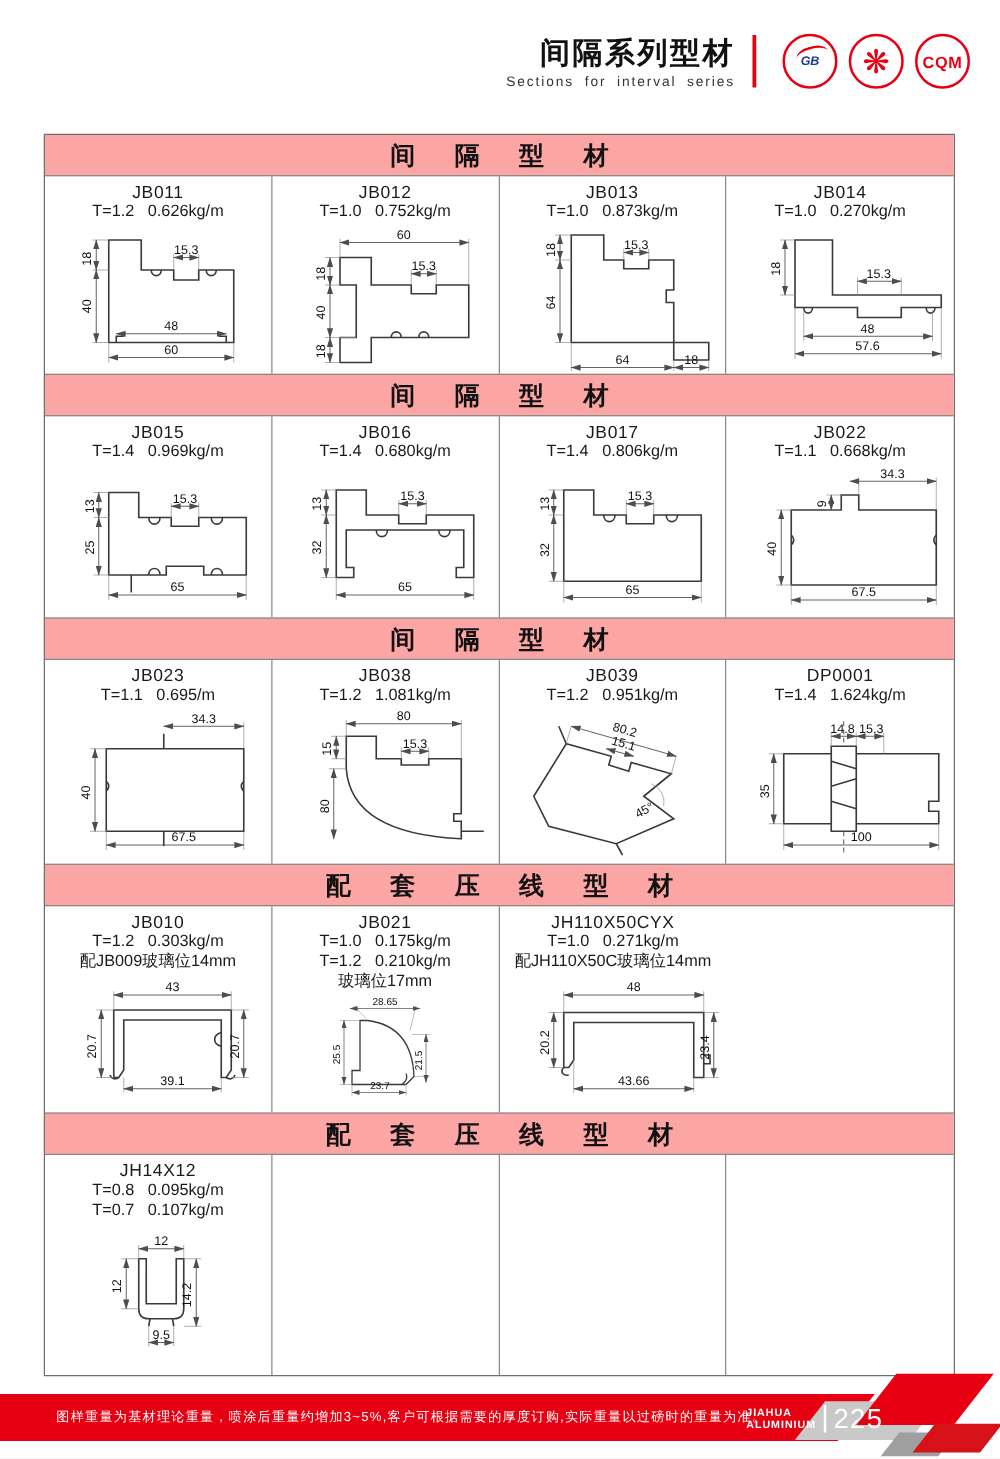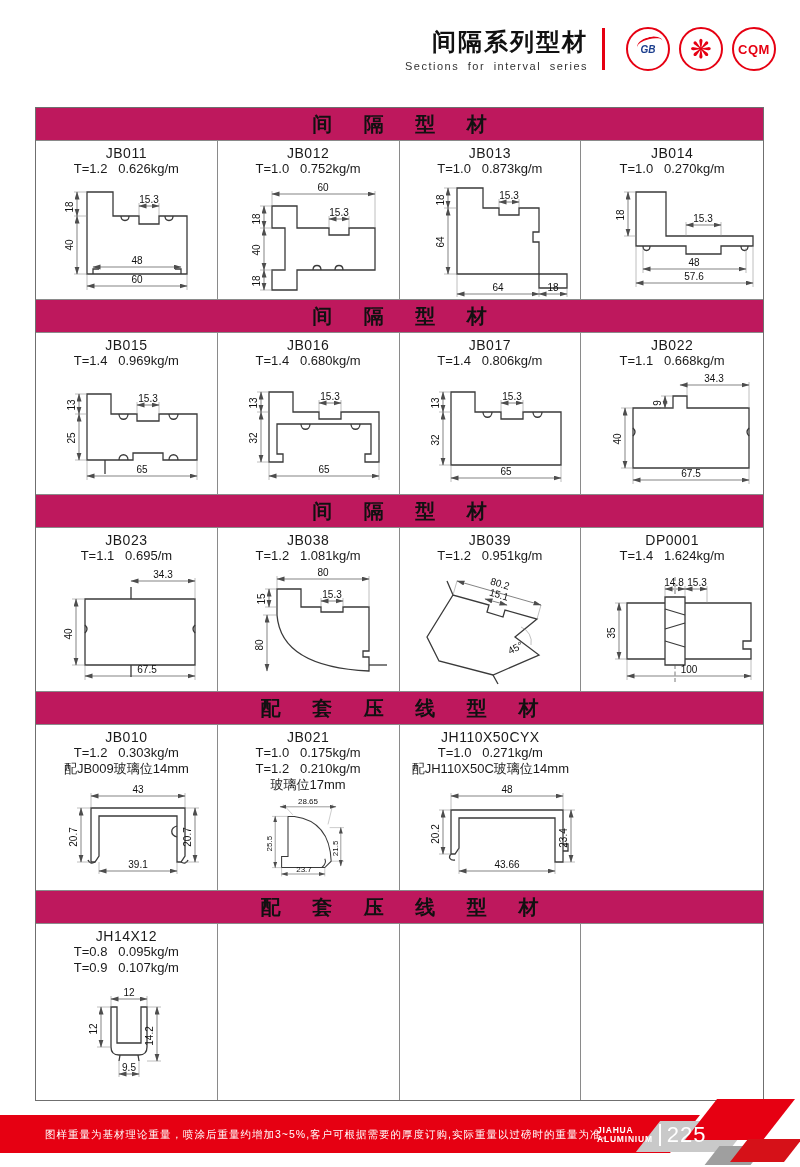--- a/index.html
+++ b/index.html
@@ -15,21 +15,21 @@
   .logo{width:44px;height:44px;border-radius:50%;border:2.5px solid #e60012;box-sizing:border-box;
         display:flex;align-items:center;justify-content:center;margin-left:9px;position:relative;background:#fff;}
   .logo.gb span.lbl{color:#1b3e8d;font-weight:bold;font-style:italic;font-size:10px;}
   .swoosh{position:absolute;top:8px;left:9px;width:26px;height:12px;border-top:2.5px solid #e60012;
           border-radius:50%;transform:rotate(-14deg);}
   .logo.seal span.lbl{color:#e60012;font-size:26px;line-height:1;}
   .logo.cqm span.lbl{color:#e60012;font-weight:800;font-size:13px;letter-spacing:.5px;}
 
   
   .sheet{position:absolute;left:35px;top:107px;width:729px;border:1.5px solid #6f6f6f;box-sizing:border-box;}
-  .band{height:32px;background:#be185d;border-top:1px solid #8a8a8a;border-bottom:1px solid #8a8a8a;
+  .band{height:32px;background:#fca5a5;border-top:1px solid #8a8a8a;border-bottom:1px solid #8a8a8a;
         display:flex;align-items:center;justify-content:center;
         font-size:20px;font-weight:bold;color:#111;letter-spacing:13px;text-indent:13px;}
   .band:first-child{border-top:none;}
   .row{display:grid;grid-template-columns:repeat(4,1fr);}
   .r1{height:158px}.r2{height:161px}.r3{height:163px}.r4{height:165px}.r5{height:176px}
   .cell{border-right:1px solid #8a8a8a;display:flex;flex-direction:column;align-items:center;
         padding-top:4px;box-sizing:border-box;overflow:hidden;}
   .cell:last-child{border-right:none;}
   .code{font-size:14px;line-height:16px;letter-spacing:.5px;}
   .spec{font-size:13px;line-height:16px;white-space:pre;}
@@ -382,21 +382,21 @@
         </svg>
       </div>
     </div>
 
     <div class="band">配 套 压 线 型 材</div>
     <div class="row r5">
 
       <div class="cell">
         <div class="code">JH14X12</div>
         <div class="spec">T=0.8   0.095kg/m</div>
-        <div class="spec">T=0.9   0.107kg/m</div>
+        <div class="spec">T=0.7   0.107kg/m</div>
         <svg class="draw" width="182" height="115" viewBox="0 0 182 115">
           <path class="p" d="M76,30V70Q76,78 84,78H104Q112,78 112,70V30H106V66H82V30Z"></path>
           <path class="p" d="M85,78l-1,6 M103,78l1,6"></path>
           <path class="w" d="M76,30V19M112,30V19M76,30H62M76,70H62M112,30H126M112,84H126M84,84V100M104,84V100"></path>
           <line class="d" x1="76" y1="22" x2="112" y2="22" marker-start="url(#arw)" marker-end="url(#arw)"></line>
           <text class="t" x="94" y="19">12</text>
           <line class="d" x1="66" y1="30" x2="66" y2="70" marker-start="url(#arw)" marker-end="url(#arw)"></line>
           <text class="t" x="62" y="52" transform="rotate(-90 62 52)">12</text>
           <line class="d" x1="122" y1="30" x2="122" y2="84" marker-start="url(#arw)" marker-end="url(#arw)"></line>
           <text class="t" x="118" y="59" transform="rotate(-90 118 59)">14.2</text>

